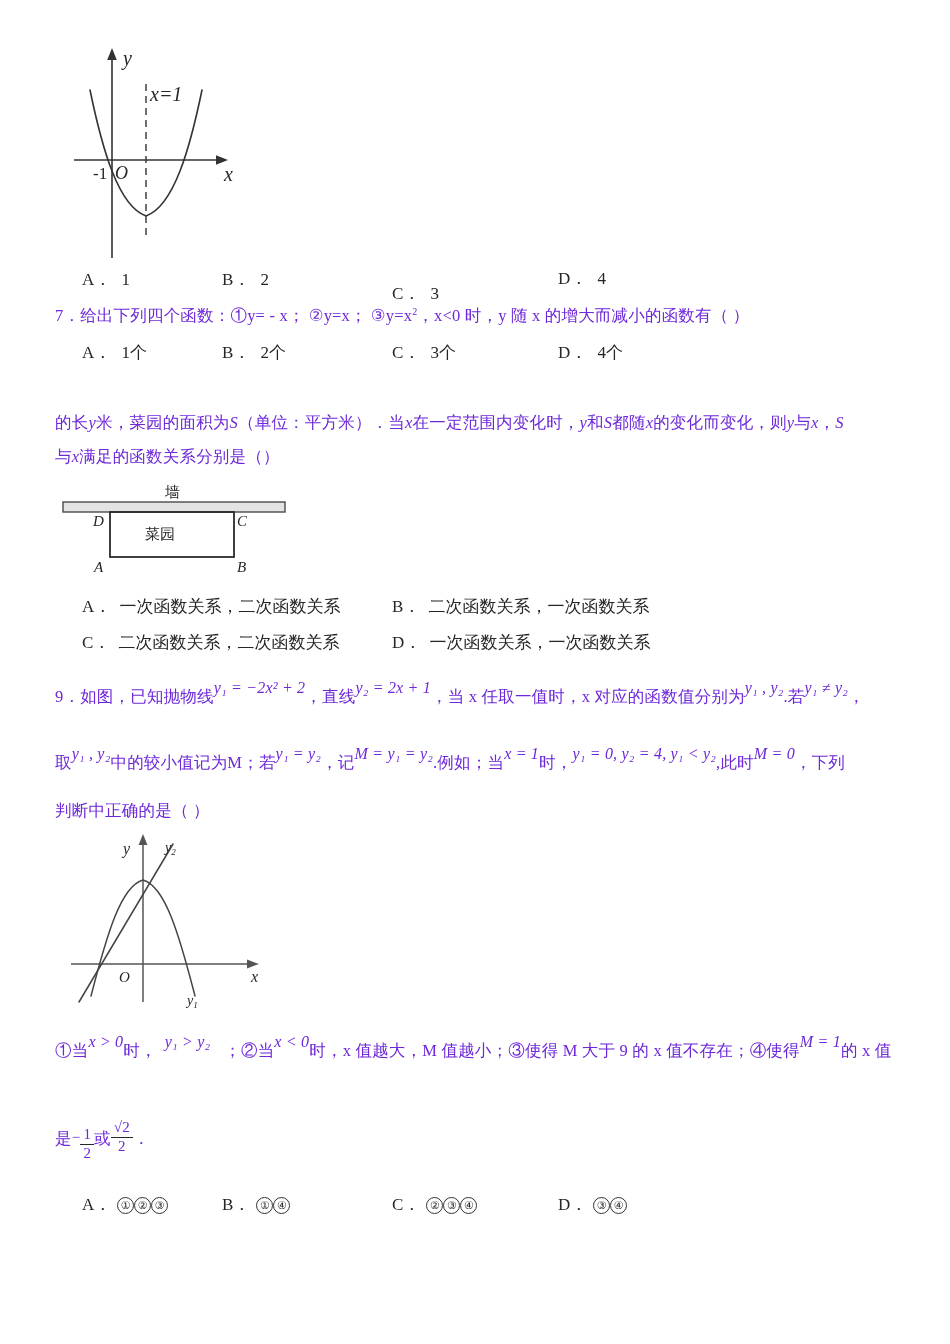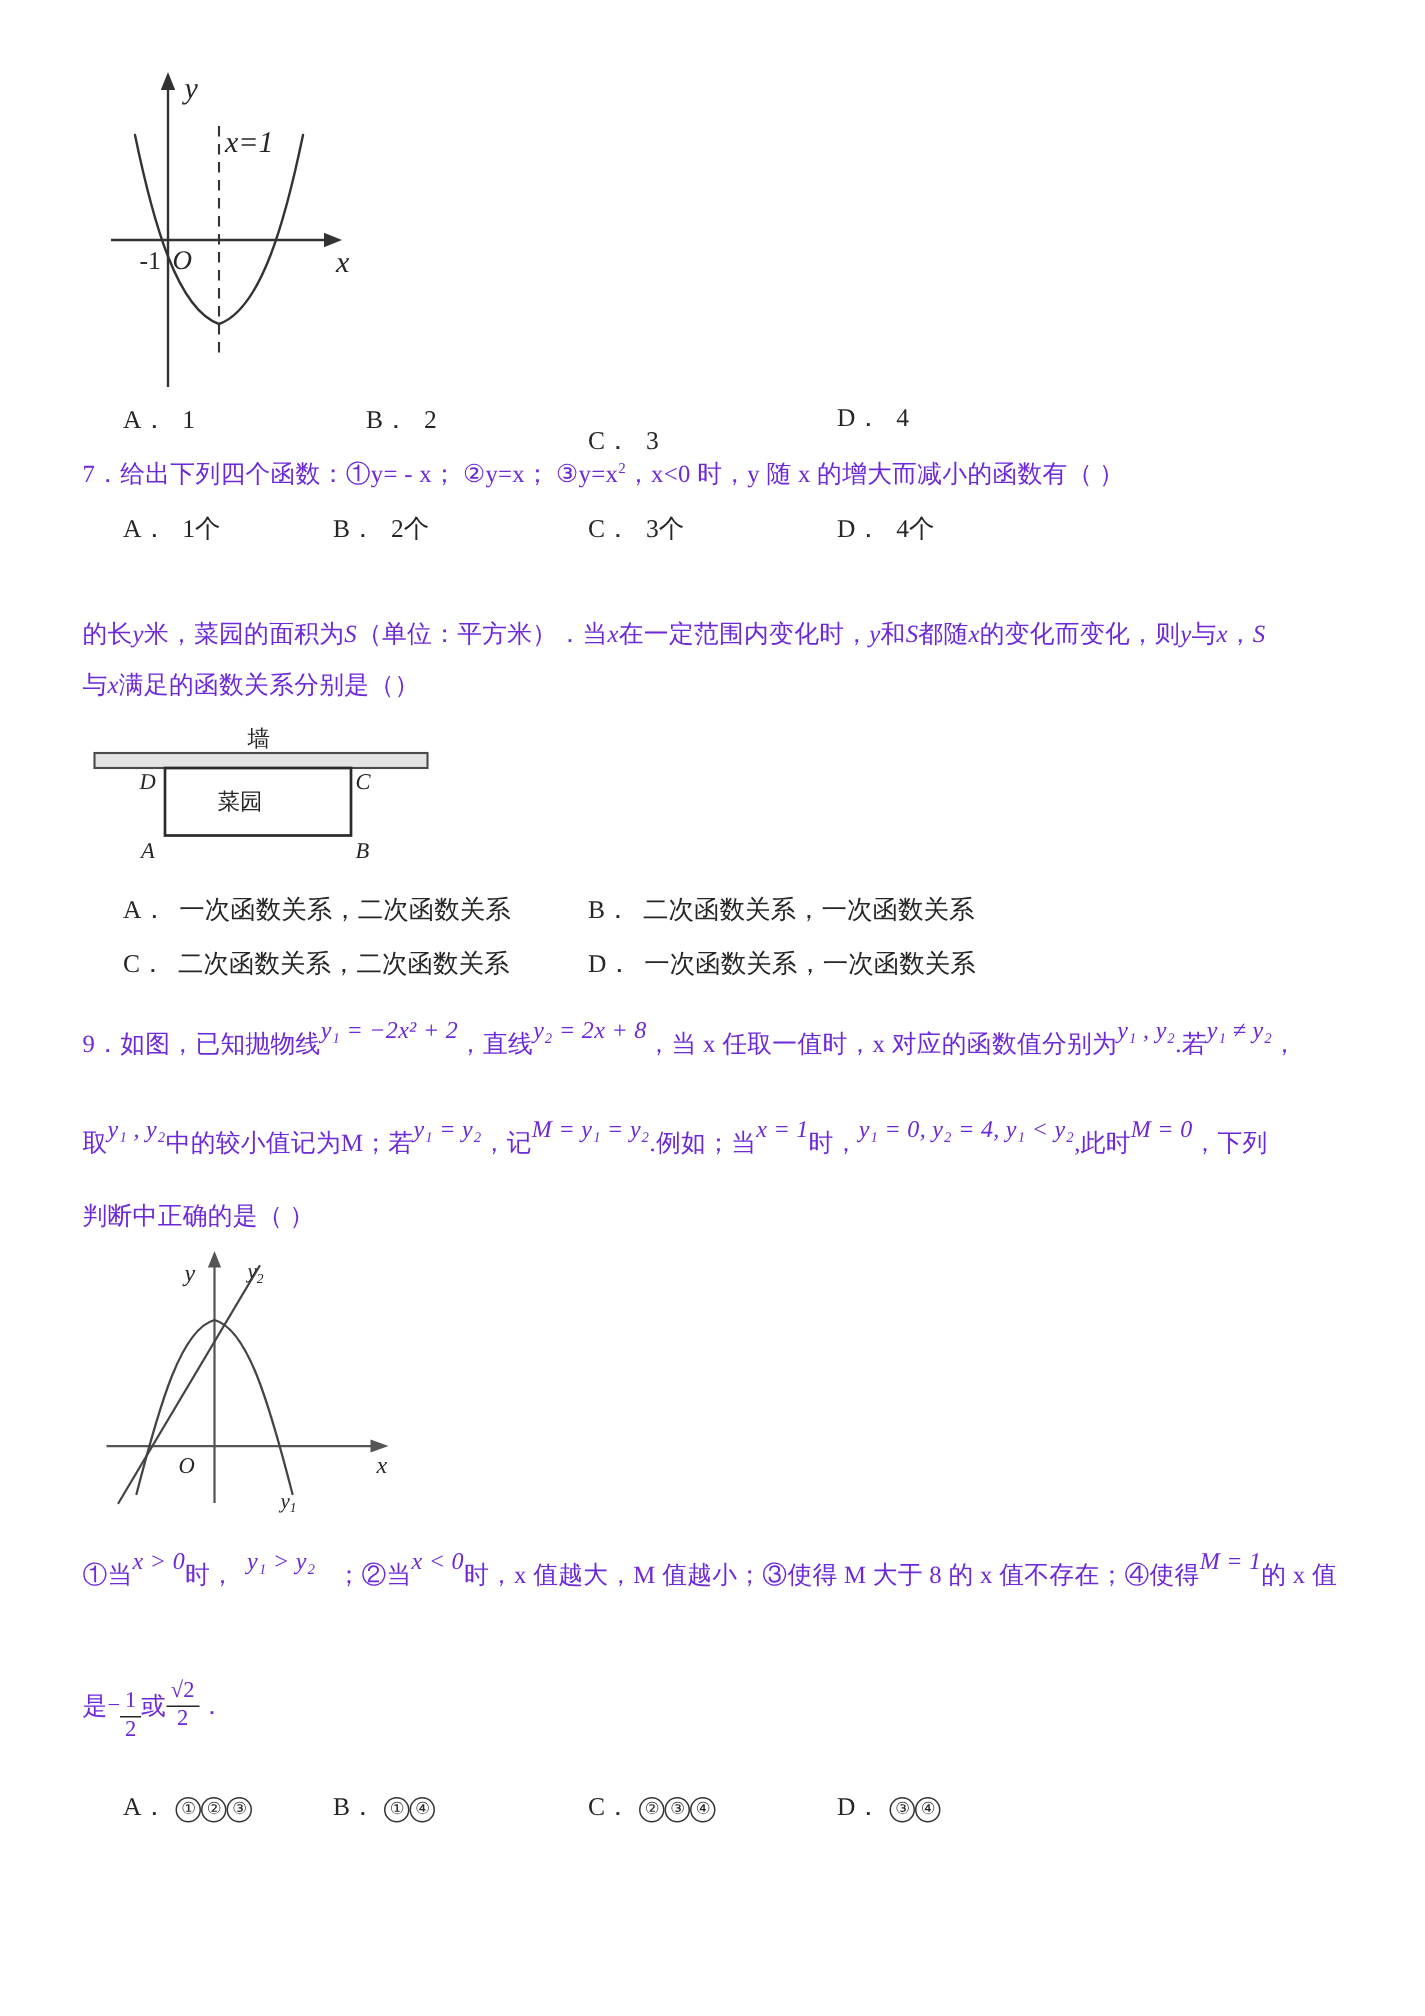--- a/index.html
+++ b/index.html
@@ -108,21 +108,21 @@
       <text x="21" y="141" font-family="Liberation Serif, serif" font-size="17" fill="#262626">-1</text>
       <text x="43" y="141" font-family="Liberation Serif, serif" font-size="18" font-style="italic" fill="#262626">O</text>
       <text x="78" y="63" font-family="Liberation Serif, serif" font-size="20" font-style="italic" fill="#262626">x=1</text>
     </svg>
   </div>
 
   <div class="opt" style="left:82px; top:268px;">
     <span>A．</span>
     <span style="margin-left:6px">1</span>
   </div>
-  <div class="opt" style="left:222px; top:268px;margin-left:22px;">
+  <div class="opt" style="left:222px; top:268px;">
     <span>B．</span>
     <span style="margin-left:6px">2</span>
   </div>
   <div class="opt" style="left:392px; top:252px;margin-top:30px;">
     <span>C．</span>
     <span style="margin-left:6px">3</span>
   </div>
   <div class="opt" style="left:558px; top:267px;">
     <span>D．</span>
     <span style="margin-left:6px">4</span>
@@ -187,21 +187,21 @@
   <div class="opt" style="left:82px; top:631px;">
     <span>C．</span>
     <span style="margin-left:4px">二次函数关系，二次函数关系</span>
   </div>
   <div class="opt" style="left:392px; top:631px;">
     <span>D．</span>
     <span style="margin-left:4px">一次函数关系，一次函数关系</span>
   </div>
 
   <div class="line qtext" style="left:55px; top:677px;">
-    <span>9．</span><span>如图，已知抛物线</span><span class="sup-formula"><span>y₁ = −2x² + 2</span></span><span>，直线</span><span class="sup-formula"><span>y₂ = 2x + 8</span></span><span>，当 x 任取一值时，x 对应的函数值分别为</span><span class="sup-formula"><span>y₁ , y₂</span></span><span>.若</span><span class="sup-formula"><span>y₁ ≠ y₂</span></span><span>，</span>
+    <span>9．</span><span>如图，已知抛物线</span><span class="sup-formula"><span>y₁ = −2x² + 2</span></span><span>，直线</span><span class="sup-formula"><span>y₂ = 2x + 1</span></span><span>，当 x 任取一值时，x 对应的函数值分别为</span><span class="sup-formula"><span>y₁ , y₂</span></span><span>.若</span><span class="sup-formula"><span>y₁ ≠ y₂</span></span><span>，</span>
   </div>
 
   <div class="line qtext" style="left:55px; top:743px;">
     <span>取</span><span class="sup-formula"><span>y₁ , y₂</span></span><span>中的较小值记为M；若</span><span class="sup-formula"><span>y₁ = y₂</span></span><span>，记</span><span class="sup-formula"><span>M = y₁ = y₂</span></span><span>.例如；当</span><span class="sup-formula"><span>x = 1</span></span><span>时，</span><span class="sup-formula"><span>y₁ = 0,   y₂ = 4, y₁ &lt; y₂</span></span><span>,此时</span><span class="sup-formula"><span>M = 0</span></span><span>，下列</span>
   </div>
 
   <div class="line qtext" style="left:55px; top:800px;text-align:right;">判断中正确的是（    ）</div>
 
   <div class="fig" style="left:55px; top:824px;">
     <svg width="240" height="186" viewBox="0 0 240 186">
@@ -218,21 +218,21 @@
 
       <text x="68" y="30" font-family="Liberation Serif, serif" font-size="16" font-style="italic" fill="#262626">y</text>
       <text x="196" y="158" font-family="Liberation Serif, serif" font-size="16" font-style="italic" fill="#262626">x</text>
       <text x="64" y="158" font-family="Liberation Serif, serif" font-size="15" font-style="italic" fill="#262626">O</text>
       <text x="110" y="28" font-family="Liberation Serif, serif" font-size="14" font-style="italic" fill="#262626">y<tspan font-size="9" dy="3">2</tspan></text>
       <text x="132" y="181" font-family="Liberation Serif, serif" font-size="14" font-style="italic" fill="#262626">y<tspan font-size="9" dy="3">1</tspan></text>
     </svg>
   </div>
 
   <div class="line qtext" style="left:55px; top:1031px;">
-    <span>①当</span><span class="sup-formula"><span>x &gt; 0</span></span><span>时，</span><span class="sup-formula" style="margin:0 14px 0 8px"><span>y₁ &gt; y₂</span></span><span>；②当</span><span class="sup-formula"><span>x &lt; 0</span></span><span>时，x 值越大，M 值越小；③使得 M 大于 8 的 x 值不存在；④使得</span><span class="sup-formula"><span>M = 1</span></span><span>的 x 值</span>
+    <span>①当</span><span class="sup-formula"><span>x &gt; 0</span></span><span>时，</span><span class="sup-formula" style="margin:0 14px 0 8px"><span>y₁ &gt; y₂</span></span><span>；②当</span><span class="sup-formula"><span>x &lt; 0</span></span><span>时，x 值越大，M 值越小；③使得 M 大于 9 的 x 值不存在；④使得</span><span class="sup-formula"><span>M = 1</span></span><span>的 x 值</span>
   </div>
 
   <div class="line qtext" style="left:55px; top:1120px;">
     <span>是</span><span class="negfrac"><span class="negsign">−</span><span class="frac"><span class="top">1</span><span class="bot">2</span></span></span><span>或</span><span class="frac"><span class="top radical">√2</span><span class="bot">2</span></span><span>．</span>
   </div>
 
   <div class="opt" style="left:82px; top:1193px;">
     <span>A．</span><span style="margin-left:6px" class="circnum">①</span><span class="circnum">②</span><span class="circnum">③</span>
   </div>
   <div class="opt" style="left:222px; top:1193px;">

